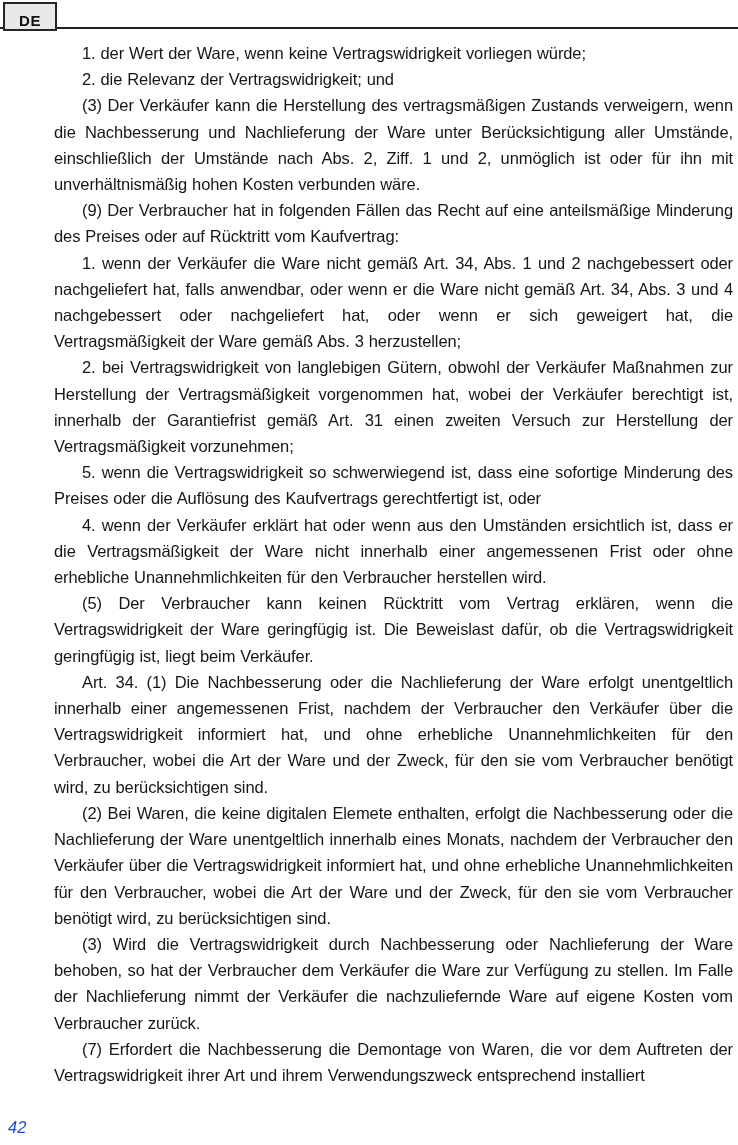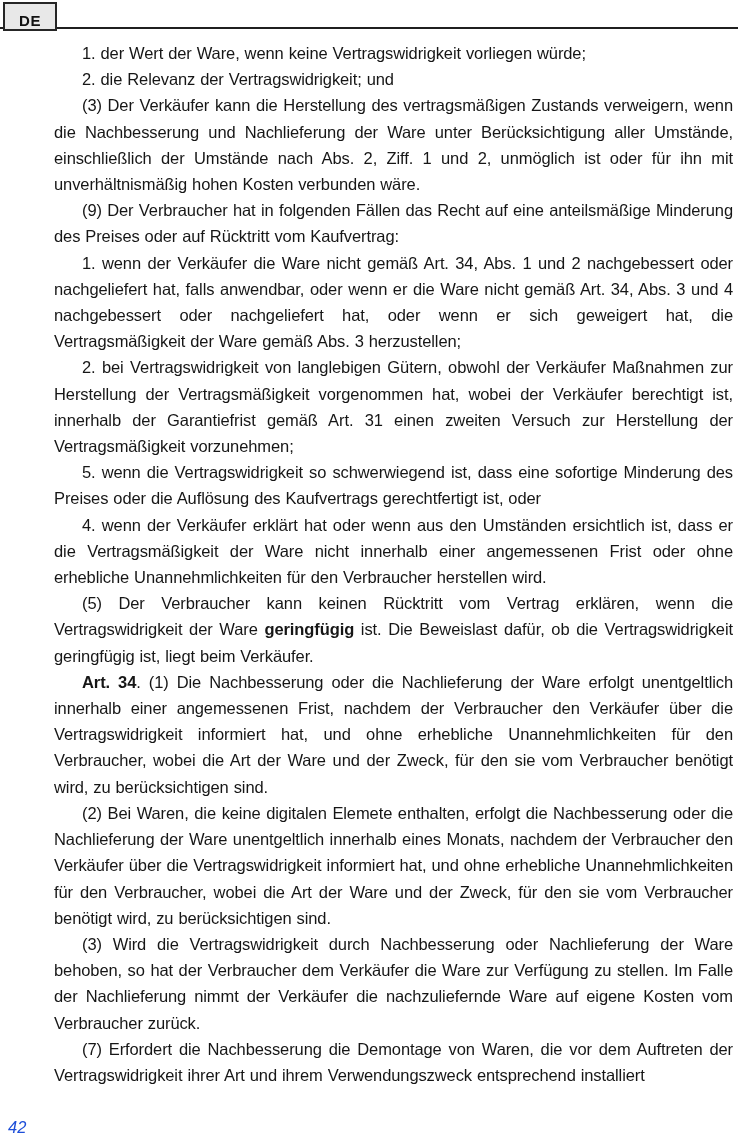--- a/index.html
+++ b/index.html
@@ -56,21 +56,21 @@
     letter-spacing: -0.1px;
     word-spacing: 0.5px;
     margin-left: 39px;
   }
   .doc-body p {
     margin: 0;
     padding: 0;
     text-indent: 28px;
   }
   .doc-body span.b {
-    font-weight: bold;
+    font-weight: normal;
   }
   
   .page-number {
     position: absolute;
     left: 8px;
     top: 1118px;
     font-size: 16.5px;
     font-style: italic;
     color: #1d4ed8;
   }

